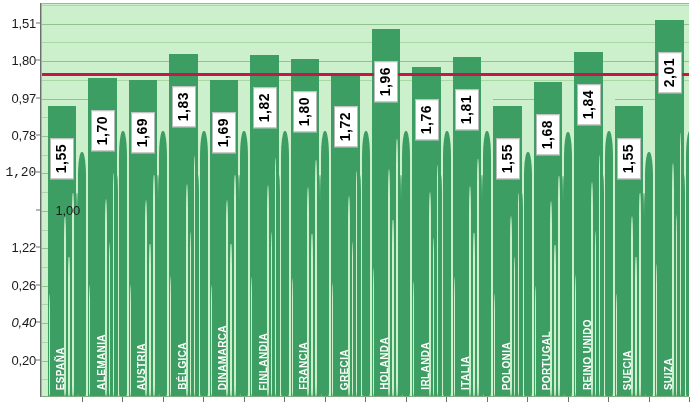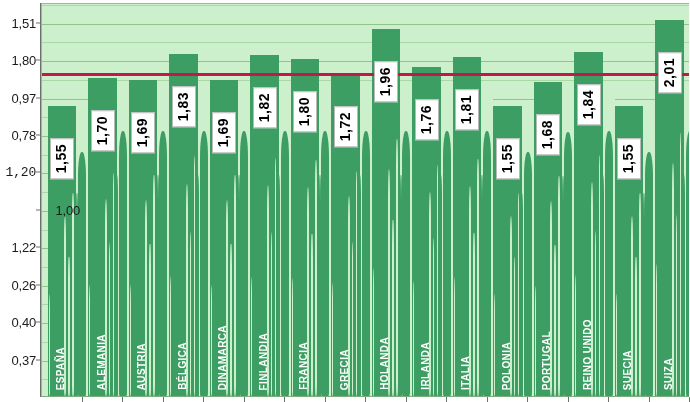--- a/index.html
+++ b/index.html
@@ -365,23 +365,23 @@
       <div class="ytick" style="top: 135px;">0,78</div>
       <div class="ytickmark" style="top: 135px;"></div>
       <div class="ytick" style="top: 172.4px; font-family: Liberation Mono, monospace;">1,20</div>
       <div class="ytickmark" style="top: 172.4px;"></div>
       <div class="ytick" style="top: 209.8px; padding-left: 44px;">1,00</div>
       <div class="ytickmark" style="top: 209.8px;"></div>
       <div class="ytick" style="top: 247.3px;">1,22</div>
       <div class="ytickmark" style="top: 247.3px;"></div>
       <div class="ytick" style="top: 284.7px;">0,26</div>
       <div class="ytickmark" style="top: 284.7px;"></div>
-      <div class="ytick" style="top: 322.1px;">0,40</div>
+      <div class="ytick" style="top: 322.1px; font-style: italic;">0,40</div>
       <div class="ytickmark" style="top: 322.1px;"></div>
-      <div class="ytick" style="top: 359.6px;">0,37</div>
+      <div class="ytick" style="top: 359.6px;">0,20</div>
       <div class="ytickmark" style="top: 359.6px;"></div>
     </div>
   <div id="xticks">
       <div class="xtickmark" style="left: 81.5px;"></div>
       <div class="xtickmark" style="left: 122px;"></div>
       <div class="xtickmark" style="left: 162.5px;"></div>
       <div class="xtickmark" style="left: 203px;"></div>
       <div class="xtickmark" style="left: 243.5px;"></div>
       <div class="xtickmark" style="left: 284px;"></div>
       <div class="xtickmark" style="left: 324.5px;"></div>

